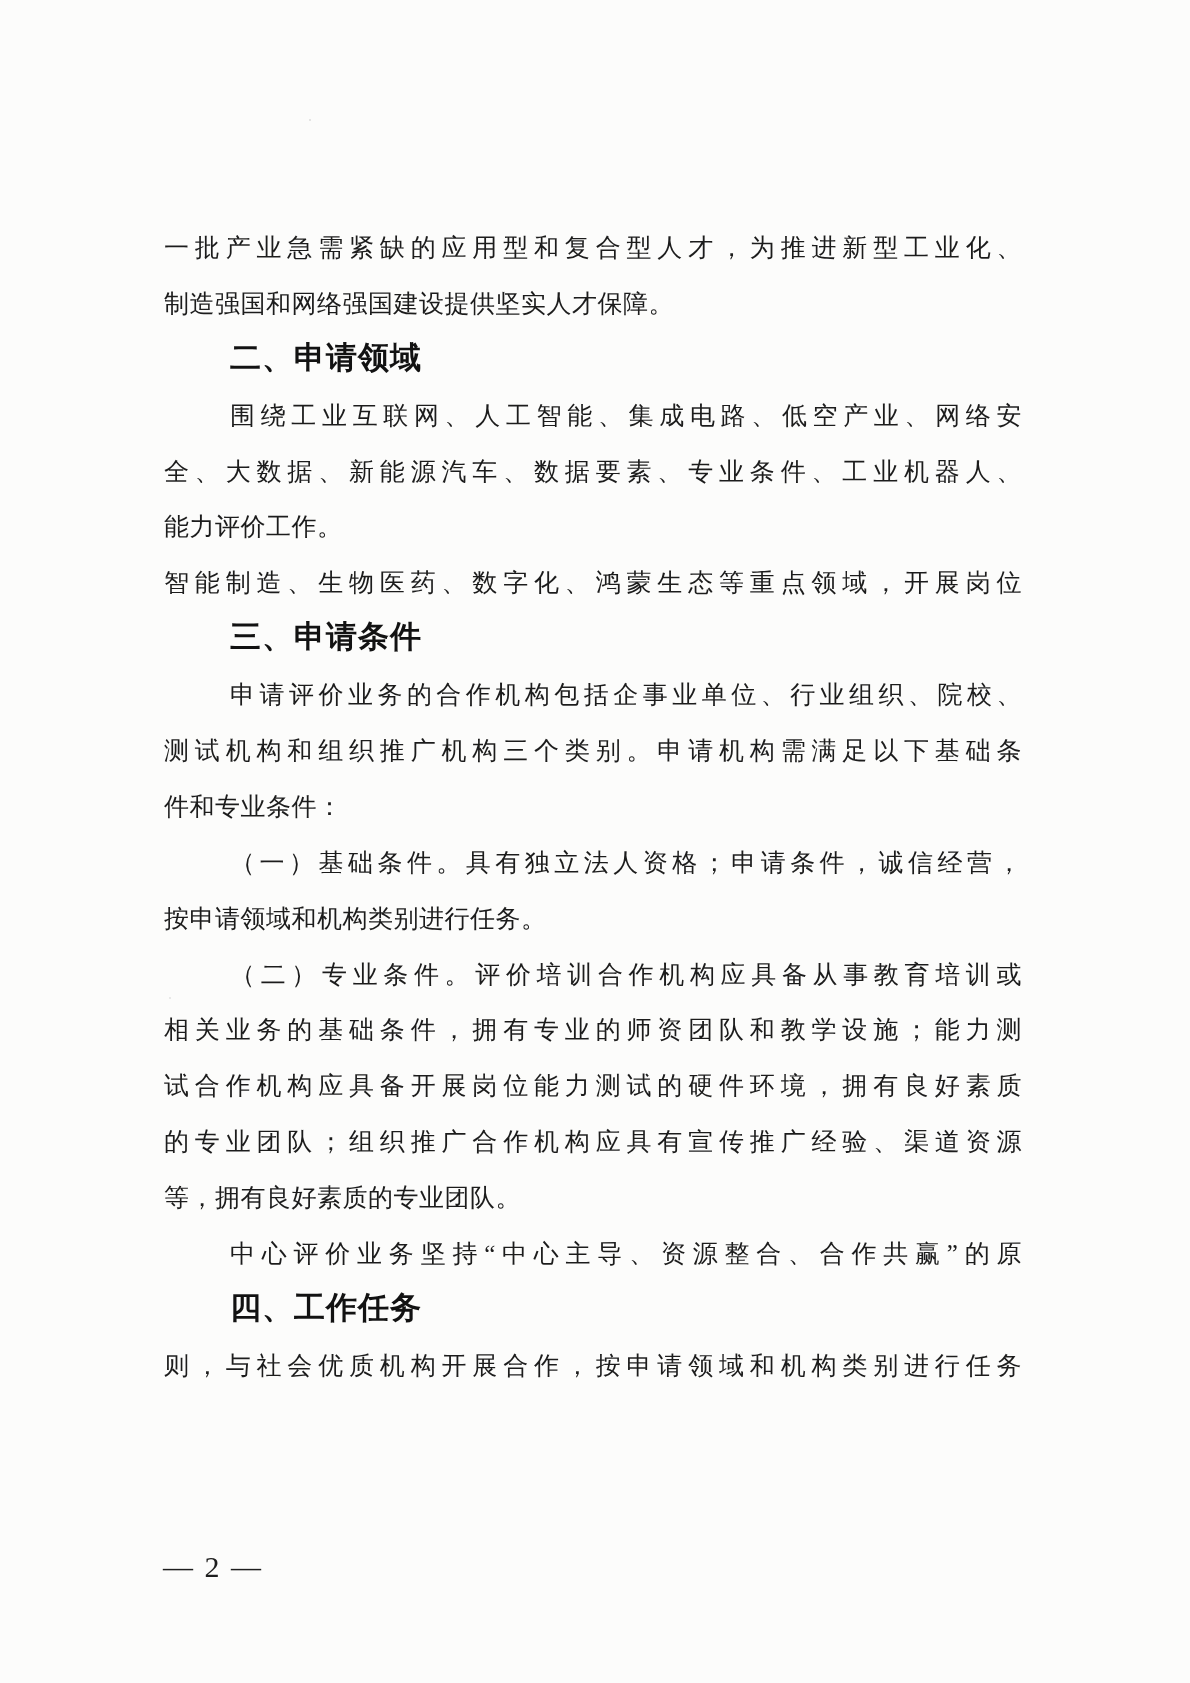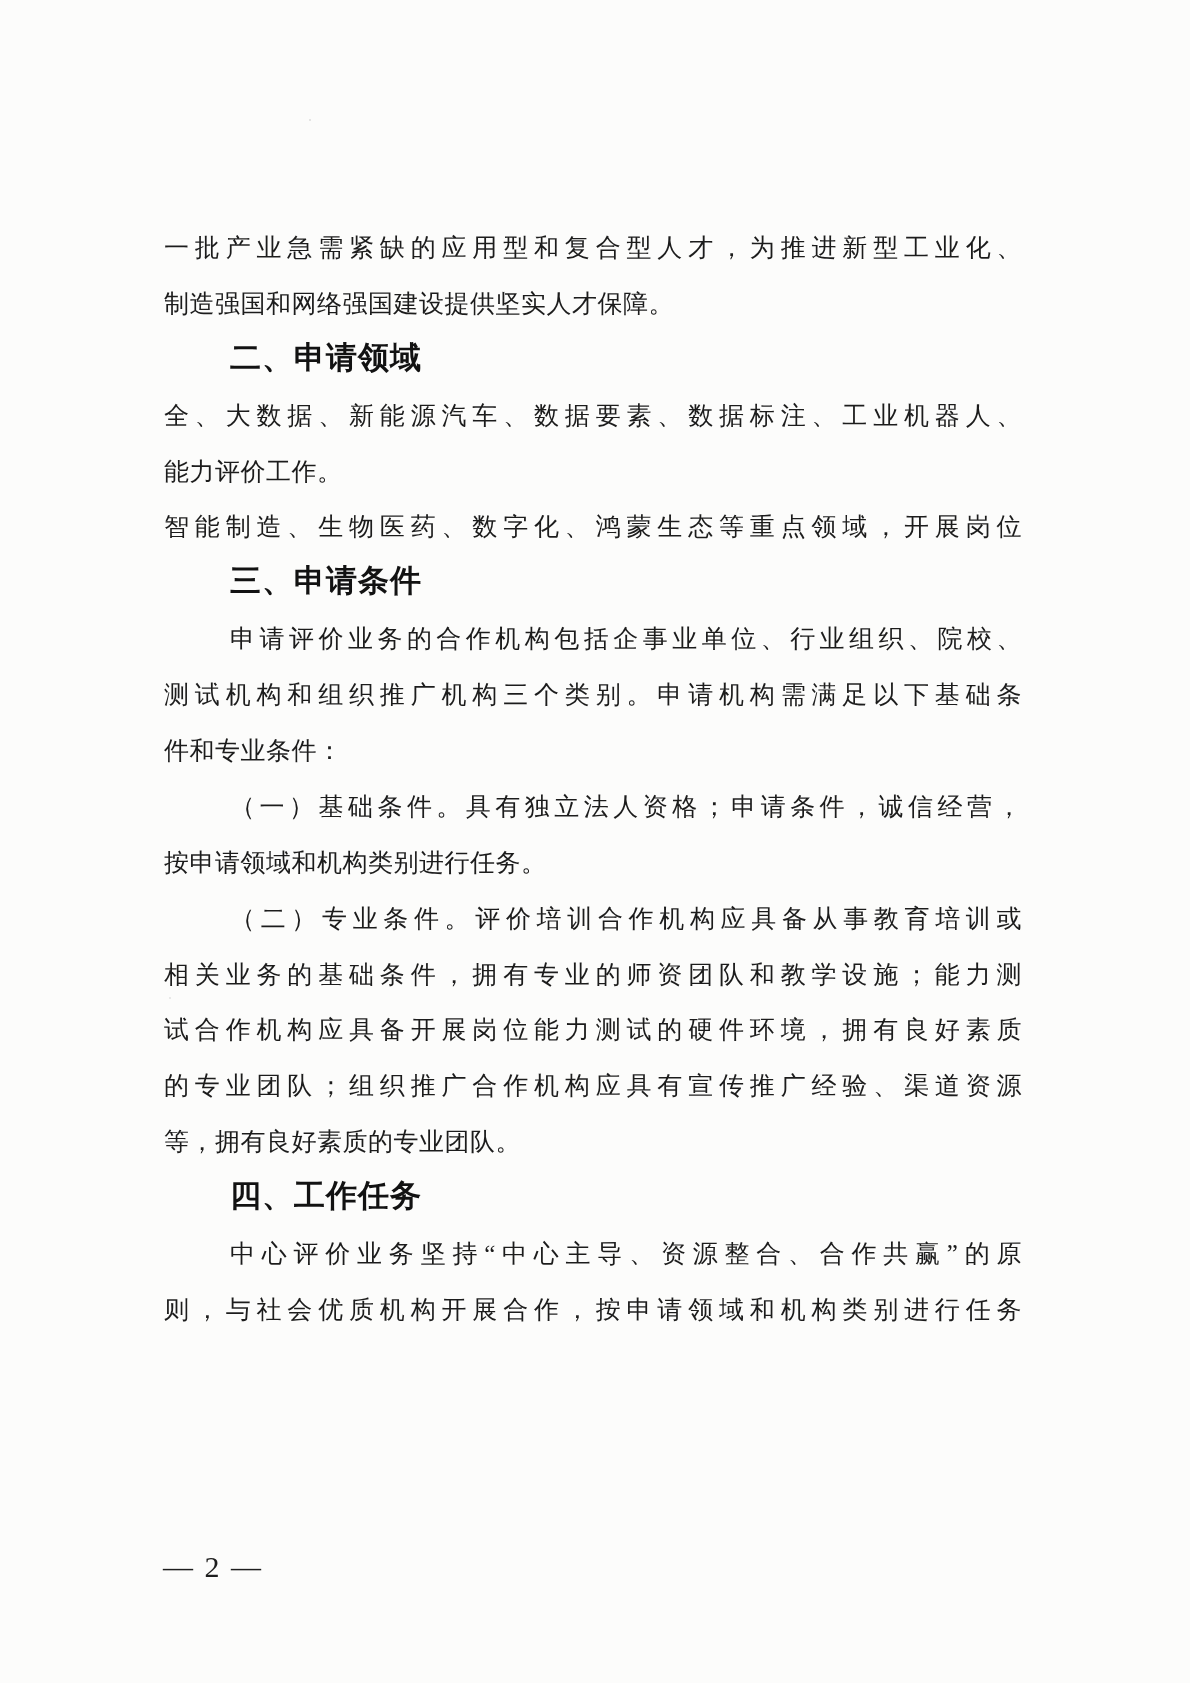--- a/index.html
+++ b/index.html
@@ -68,32 +68,33 @@
   }
 </style>
 </head>
 <body>
 
 <div class="page">
   <main class="text-block">
       <div class="line j">一批产业急需紧缺的应用型和复合型人才，为推进新型工业化、</div>
       <div class="line">制造强国和网络强国建设提供坚实人才保障。</div>
       <div class="line heading indent">二、申请领域</div>
-      <div class="line j">全、大数据、新能源汽车、数据要素、数据标注、工业机器人、</div>
+      <div class="line indent j">围绕工业互联网、人工智能、集成电路、低空产业、网络安</div>
+      <div class="line j">全、大数据、新能源汽车、数据要素、专业条件、工业机器人、</div>
       <div class="line">能力评价工作。</div>
       <div class="line j">智能制造、生物医药、数字化、鸿蒙生态等重点领域，开展岗位</div>
       <div class="line heading indent">三、申请条件</div>
       <div class="line indent j">申请评价业务的合作机构包括企事业单位、行业组织、院校、</div>
       <div class="line j">测试机构和组织推广机构三个类别。申请机构需满足以下基础条</div>
       <div class="line">件和专业条件：</div>
       <div class="line indent j">（一）基础条件。具有独立法人资格；申请条件，诚信经营，</div>
       <div class="line">按申请领域和机构类别进行任务。</div>
       <div class="line indent j">（二）专业条件。评价培训合作机构应具备从事教育培训或</div>
       <div class="line j">相关业务的基础条件，拥有专业的师资团队和教学设施；能力测</div>
       <div class="line j">试合作机构应具备开展岗位能力测试的硬件环境，拥有良好素质</div>
       <div class="line j">的专业团队；组织推广合作机构应具有宣传推广经验、渠道资源</div>
       <div class="line">等，拥有良好素质的专业团队。</div>
+      <div class="line indent j">中心评价业务坚持“中心主导、资源整合、合作共赢”的原</div>
       <div class="line heading indent">四、工作任务</div>
-      <div class="line indent j">中心评价业务坚持“中心主导、资源整合、合作共赢”的原</div>
       <div class="line j">则，与社会优质机构开展合作，按申请领域和机构类别进行任务</div>
     </main>
   <div class="page-number">— 2 —</div>
 </div>
 
 </body></html>

